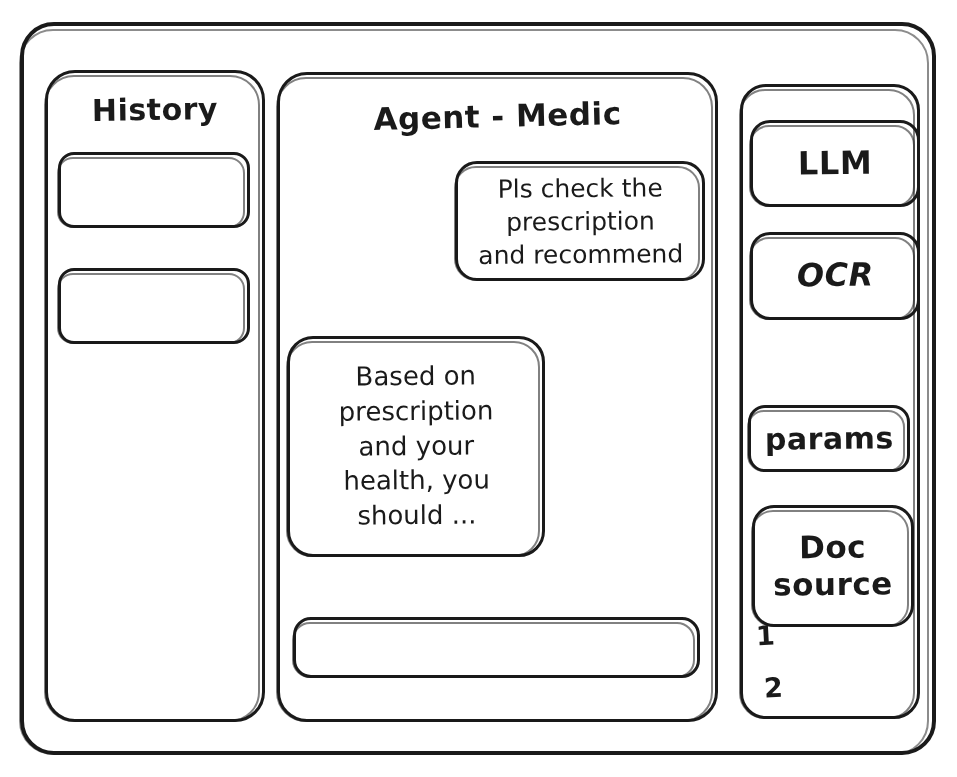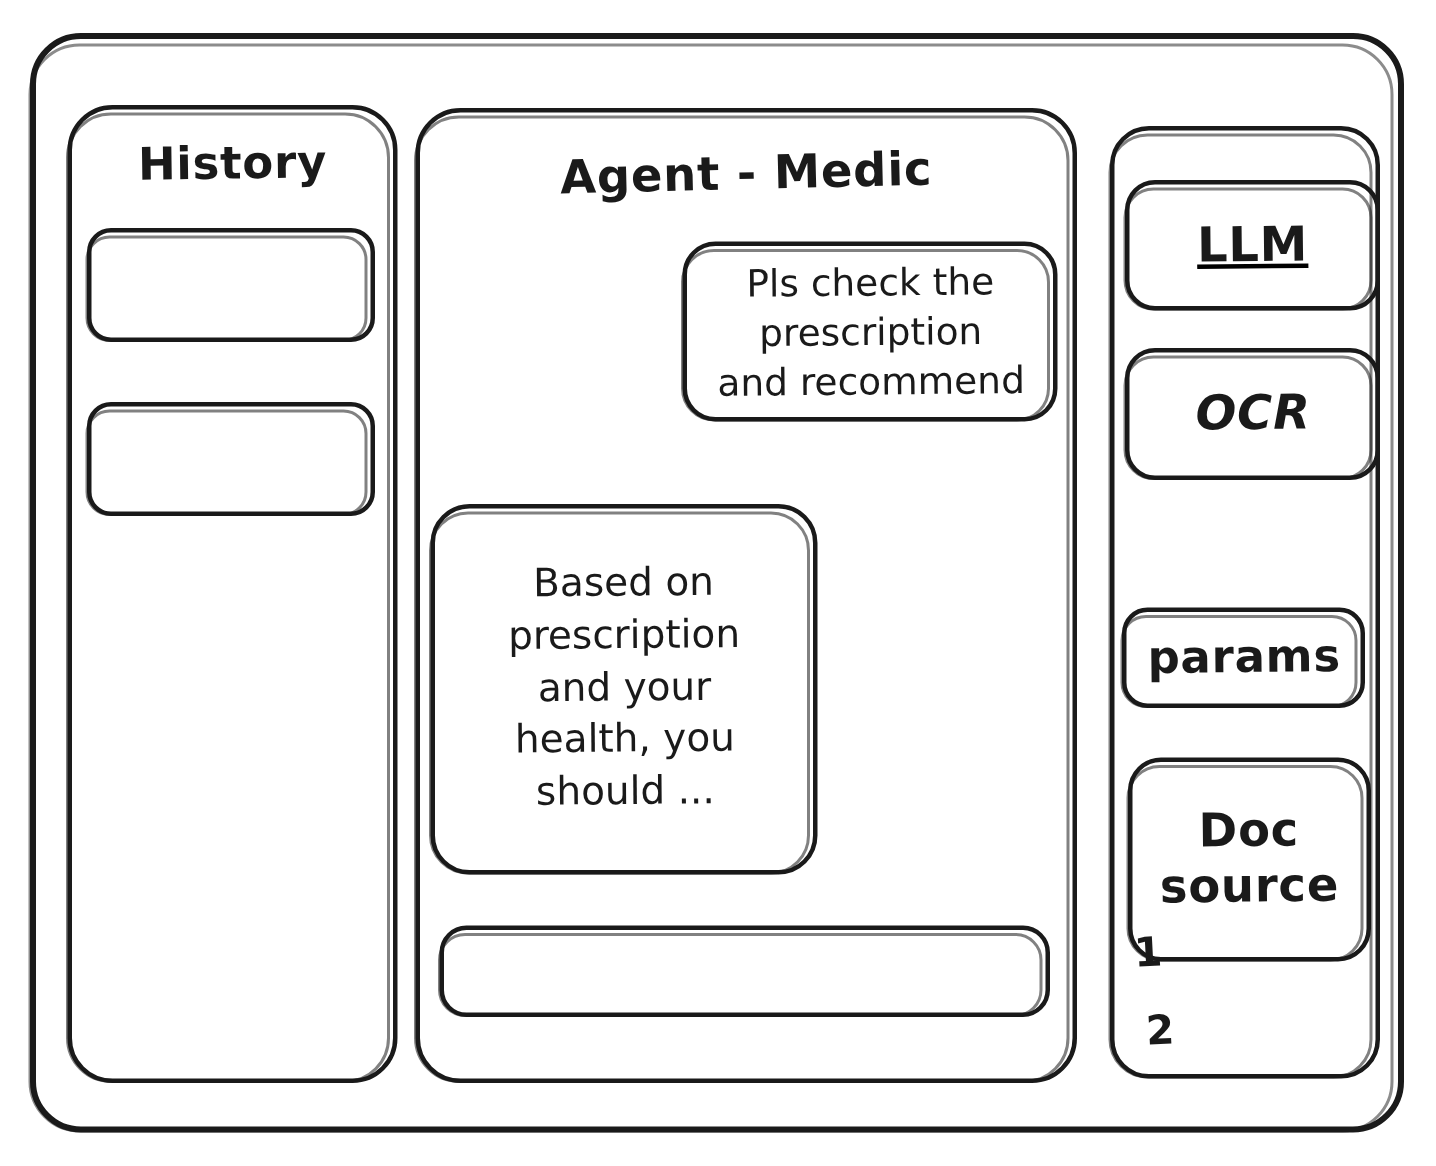--- a/index.html
+++ b/index.html
@@ -132,21 +132,21 @@
   #user-bubble {
     left: 455px;
     top: 161px;
     width: 250px;
     height: 120px;
   }
   #assistant-bubble {
     left: 287px;
     top: 336px;
     width: 258px;
-    height: 247px;
+    height: 221px;
     border-radius: 26px;
   }
   #assistant-bubble .bubble-text { font-size: 26px; line-height: 1.34; }
 
   
   #composer-input {
     left: 293px;
     top: 617px;
     width: 407px;
     height: 61px;
@@ -167,33 +167,33 @@
   .tool-label {
     font-size: 32px;
     font-weight: 600;
     color: #1a1a1a;
     text-align: center;
     line-height: 1.18;
     white-space: pre-line;
     letter-spacing: 0.5px;
     transform: rotate(-0.6deg);
   }
-  #tool-llm { top: 120px; height: 87px; text-decoration: underline; }
+  #tool-llm { top: 120px; height: 87px; }
   #tool-ocr { top: 232px; height: 88px; font-style: italic; }
   #tool-params {
     top: 405px;
     height: 67px;
     left: 748px;
     width: 162px;
     border-radius: 17px;
   }
   #tool-params .tool-label { font-size: 30px; }
   #tool-docsource {
     top: 505px;
-    height: 136px;
+    height: 122px;
     left: 752px;
     width: 162px;
     border-radius: 22px;
   }
   #tool-docsource .tool-label { font-size: 31px; }
 
   
   .doc-entry {
     position: absolute;
     font-size: 27px;

